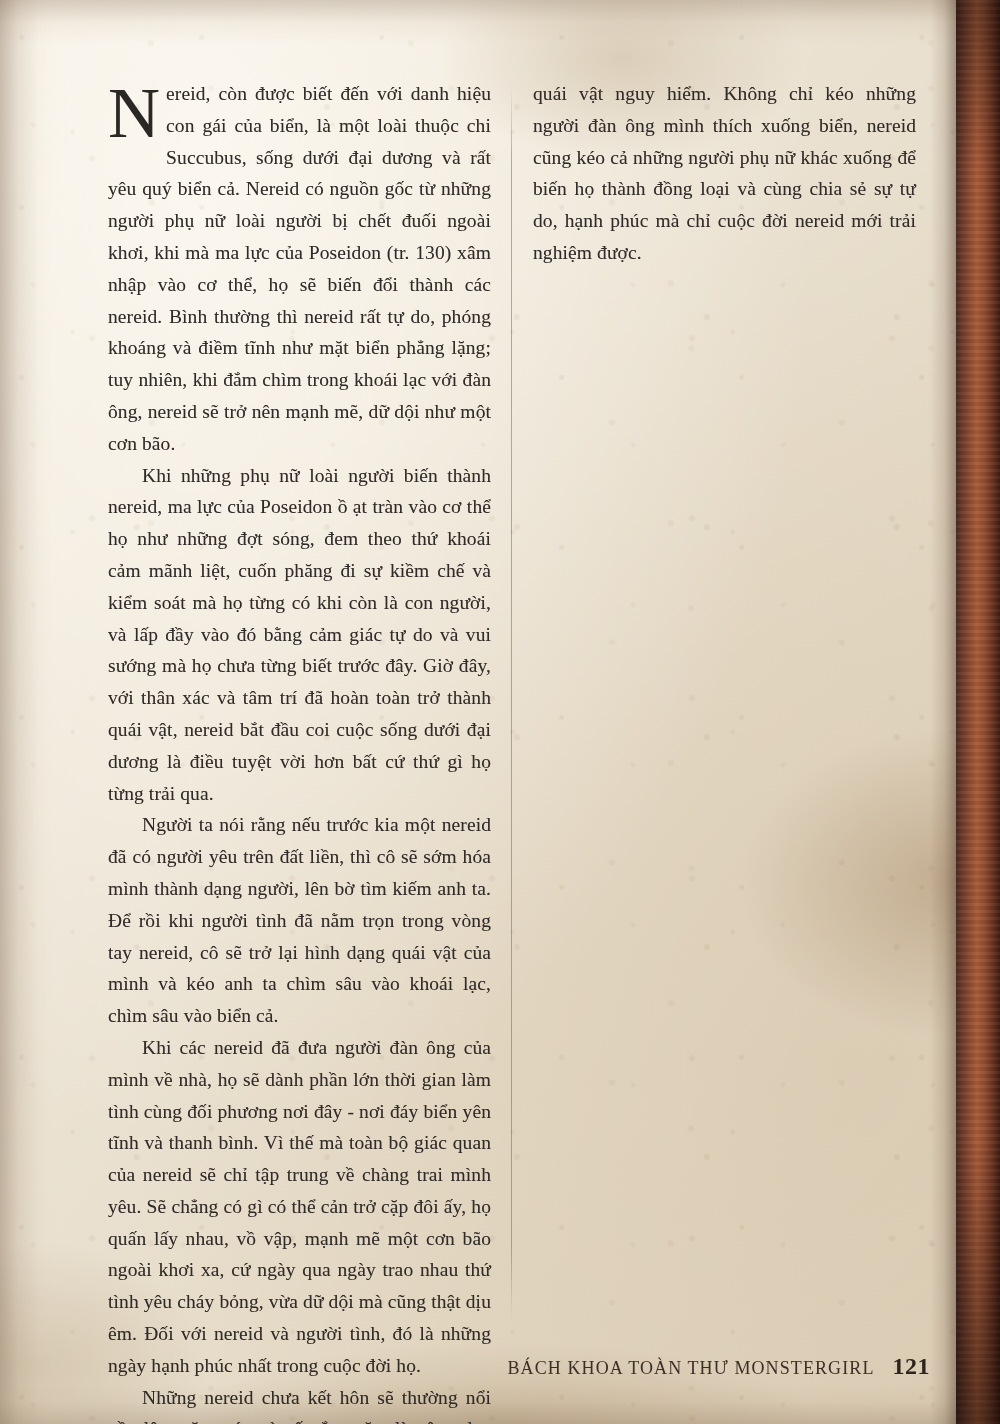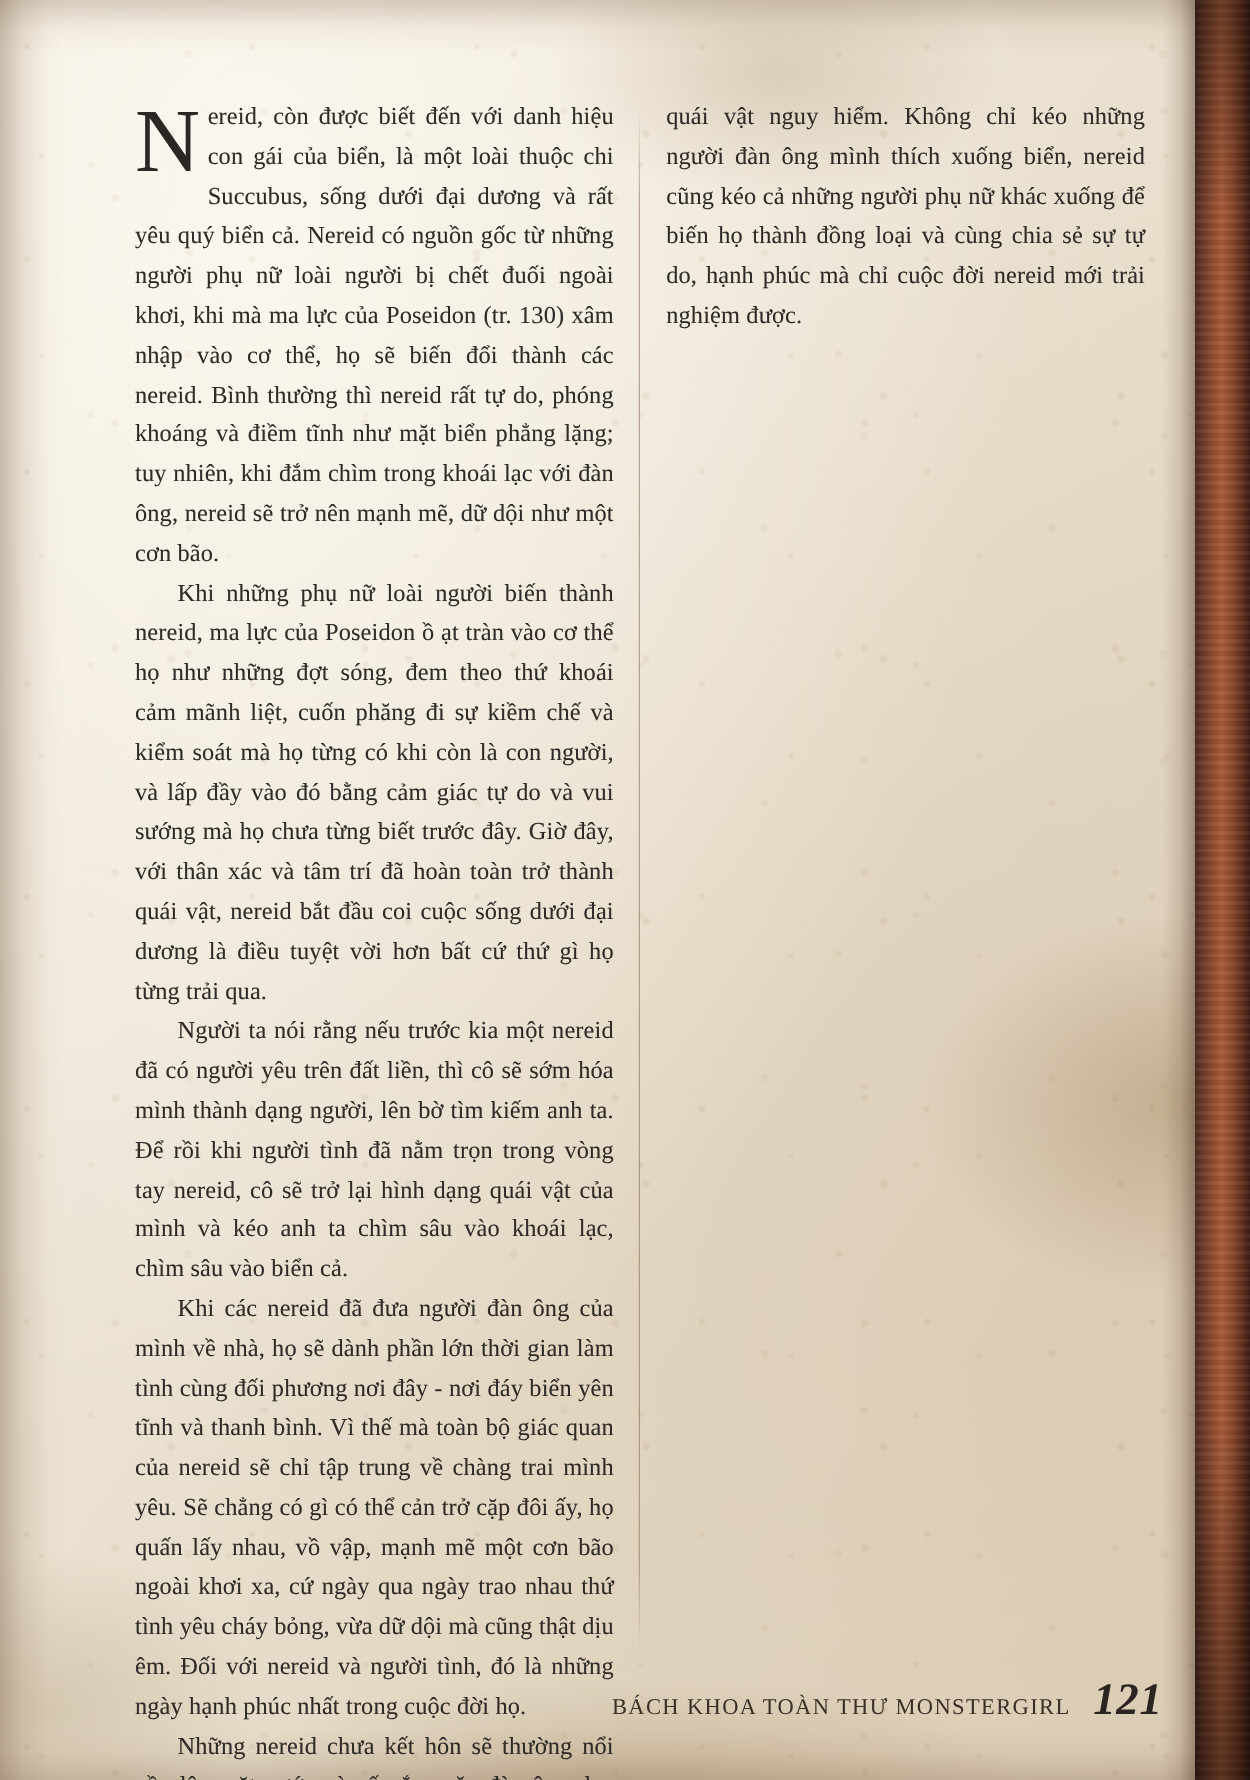--- a/index.html
+++ b/index.html
@@ -184,25 +184,24 @@
     font-family: "Liberation Serif", serif;
     font-size: 18px;
     letter-spacing: 1.1px;
     color: #3a2f27;
     font-variant: small-caps;
     text-transform: uppercase;
     margin-left: 22px;
   }
   .footer-page {
     font-family: "Liberation Serif", serif;
-    font-size: 36px;
+    font-size: 24px;
     font-weight: bold;
     color: #2b2420;
     letter-spacing: 0.5px;
-    font-style: italic;
   }
 </style>
 </head>
 <body>
 
 <div class="page">
 
   <div class="grain"></div>
   <div class="stains"></div>
   <div class="edge-top"></div>

